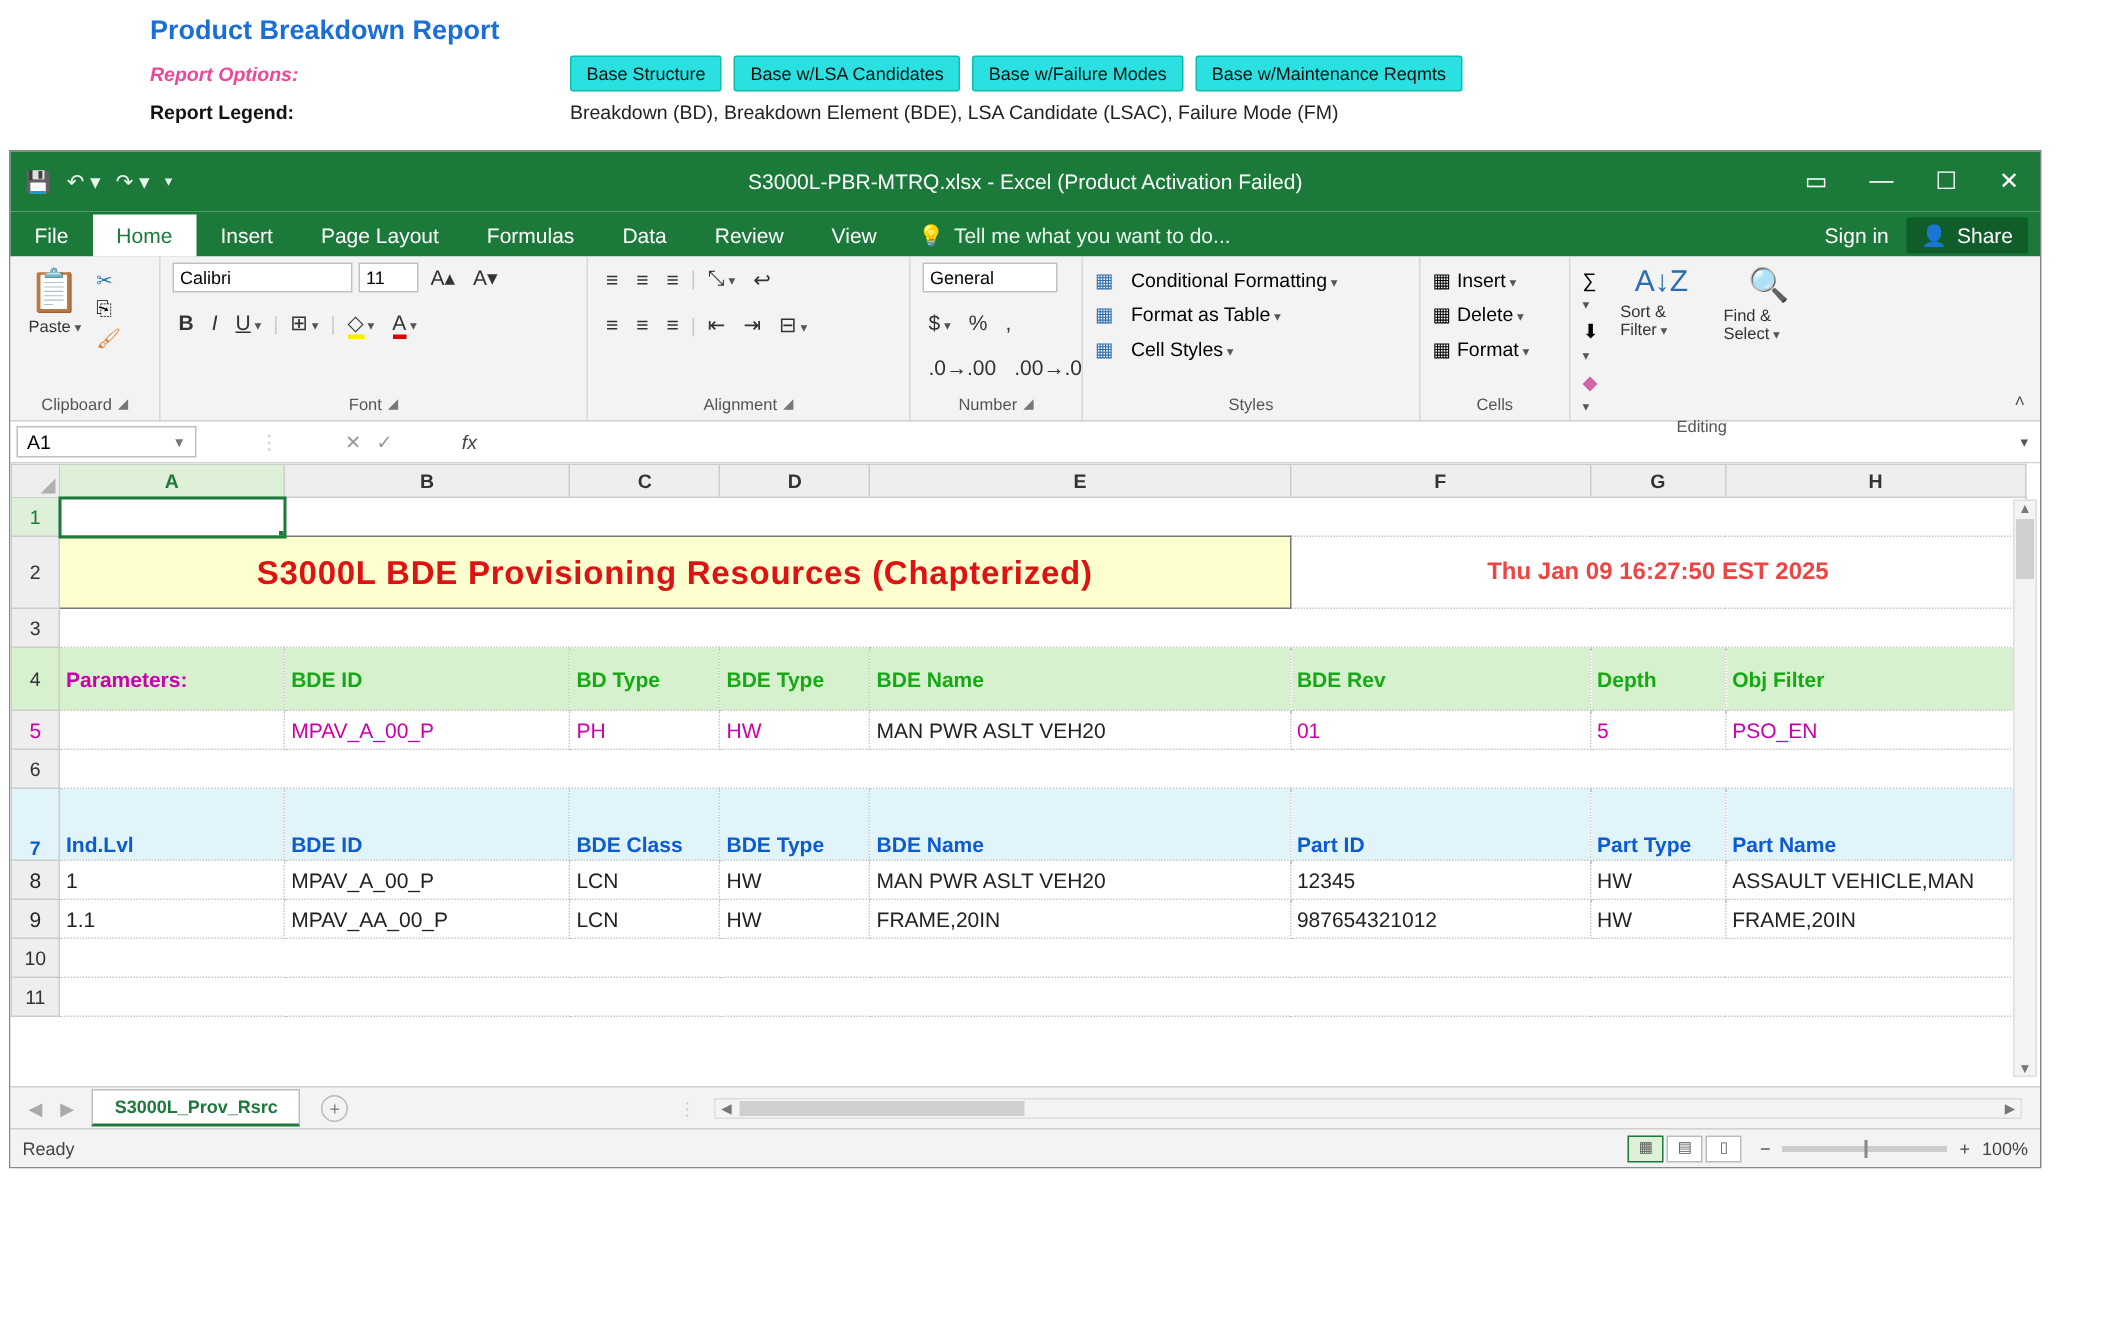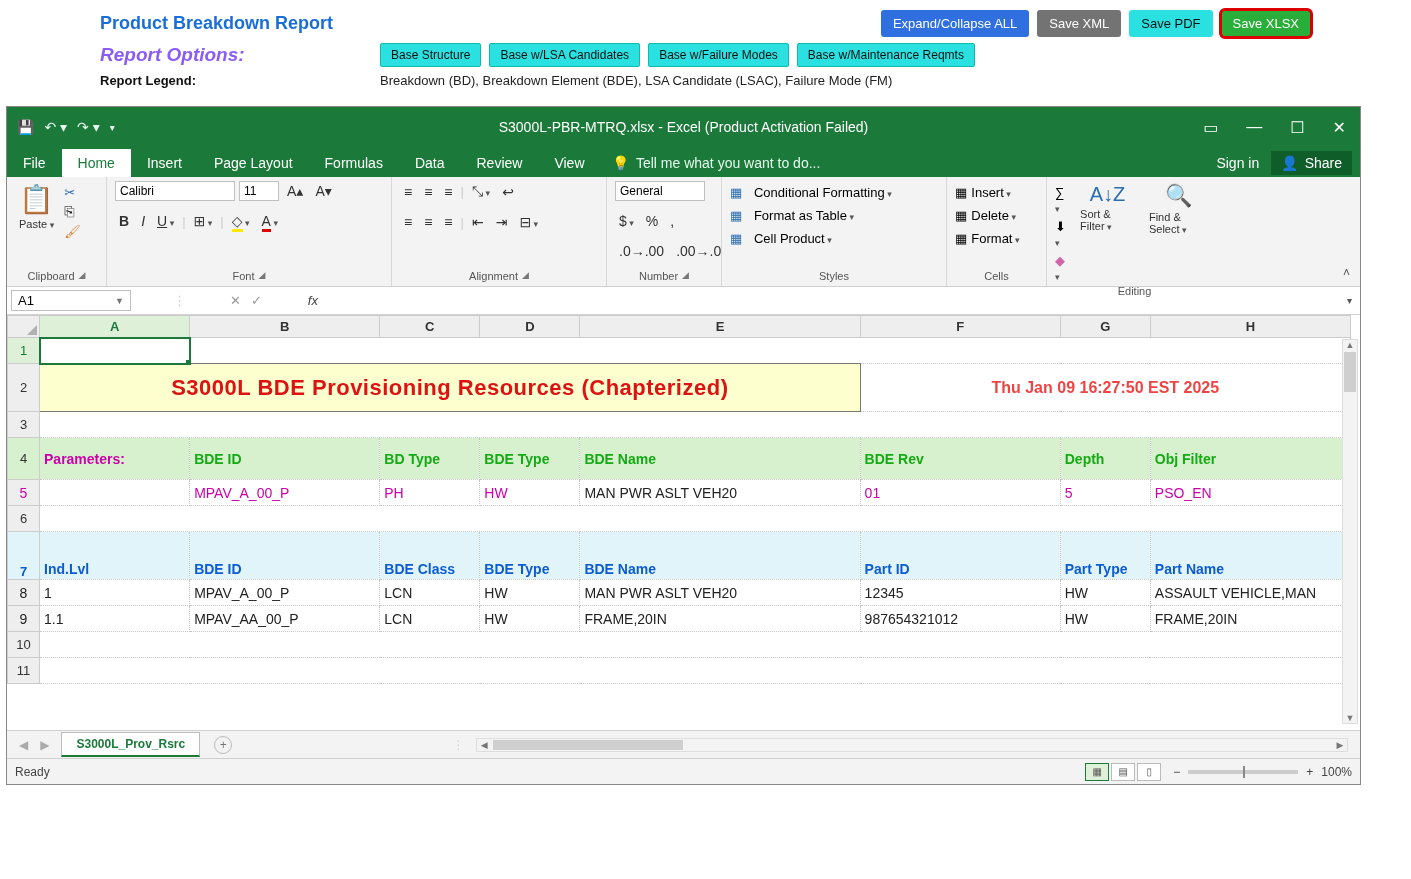--- a/index.html
+++ b/index.html
@@ -11,21 +11,21 @@
   .s3000l-label { font-size: 18px; font-weight: bold; font-style: italic; color: #1a6ed8; width: 270px; }
   .report-title { font-size: 18px; font-weight: bold; color: #1a6ed8; flex: 1; }
   .top-buttons { display: flex; gap: 8px; }
   .btn { padding: 6px 12px; border-radius: 3px; border: none; color: #fff; font-size: 13px; cursor: pointer; }
   .btn-blue { background: #2f6fe0; }
   .btn-gray { background: #737373; }
   .btn-cyan { background: #2ae0e0; color: #111; }
   .btn-green { background: #2aae3a; color: #fff; }
   .btn-green.highlight { outline: 3px solid #d00; outline-offset: -1px; border-radius: 4px; }
   .header-row2 { display: flex; align-items: center; margin-bottom: 6px; }
-  .options-label { font-size: 19px; font-weight: bold; font-style: italic; color: #8b5cf6; width: 280px; }
+  .options-label { font-size: 13px; font-weight: bold; font-style: italic; color: #ec4899; width: 280px; }
   .opt-btn { background: #2ae0e0; color: #111; border: 1px solid #1ba; padding: 4px 10px; border-radius: 2px; margin-right: 8px; font-size: 12px; cursor: pointer; }
   .header-row3 { display: flex; align-items: center; }
   .legend-label { font-size: 13px; font-weight: bold; color: #111; width: 280px; }
   .legend-text { font-size: 13px; color: #222; }
   
   
   .excel-window { margin: 8px 30px 0 6px; border: 1px solid #888; width: 1355px; background: #fff; }
   
   .title-bar { background: #1b7a3a; display: flex; align-items: center; height: 40px; position: relative; }
   .title-left-icons { display: flex; align-items: center; gap: 10px; padding: 0 10px; color: #e7f8ee; font-size: 14px; }
@@ -107,26 +107,20 @@
   .zoom-ctl { display: flex; align-items: center; gap: 8px; color: #444; }
   .zoom-track { width: 110px; height: 4px; background: #ccc; position: relative; }
   .zoom-track::after { content: ""; position: absolute; left: 50%; top: -4px; width: 2px; height: 12px; background: #888; }
 </style>
 </head>
 <body>
 
 <div class="report-header">
   <div class="header-row1">
     <div class="report-title">Product Breakdown Report</div>
-    <div class="top-buttons">
-      <button class="btn btn-blue">Expand/Collapse ALL</button>
-      <button class="btn btn-gray">Save XML</button>
-      <button class="btn btn-cyan">Save PDF</button>
-      <button class="btn btn-green highlight">Save XLSX</button>
-    </div>
   </div>
   <div class="header-row2">
     <div class="options-label">Report Options:</div>
     <button class="opt-btn">Base Structure</button>
     <button class="opt-btn">Base w/LSA Candidates</button>
     <button class="opt-btn">Base w/Failure Modes</button>
     <button class="opt-btn">Base w/Maintenance Reqmts</button>
   </div>
   <div class="header-row3">
     <div class="legend-label">Report Legend:</div>
@@ -258,21 +252,21 @@
       </div>
       <div class="ribbon-group-label">
           <span>Number</span>
           <span class="dlglauncher">◢</span>
         </div>
     </div>
     <div class="ribbon-group" style="width:225px">
       <div class="ribbon-group-body" style="flex-direction:column;gap:4px;padding-top:4px">
         <div class="ribbon-row"><span style="color:#2b6db0">▦</span>&nbsp;<span class="dropdown-caret">Conditional Formatting</span></div>
         <div class="ribbon-row"><span style="color:#2b6db0">▦</span>&nbsp;<span class="dropdown-caret">Format as Table</span></div>
-        <div class="ribbon-row"><span style="color:#2b6db0">▦</span>&nbsp;<span class="dropdown-caret">Cell Product</span></div>
+        <div class="ribbon-row"><span style="color:#2b6db0">▦</span>&nbsp;<span class="dropdown-caret">Cell Styles</span></div>
       </div>
       <div class="ribbon-group-label">
           <span>Styles</span>
         </div>
     </div>
     <div class="ribbon-group" style="width:100px">
       <div class="ribbon-group-body" style="flex-direction:column;gap:4px;padding-top:4px">
         <div class="ribbon-row">▦ <span class="dropdown-caret">Insert</span></div>
         <div class="ribbon-row">▦ <span class="dropdown-caret">Delete</span></div>
         <div class="ribbon-row">▦ <span class="dropdown-caret">Format</span></div>

